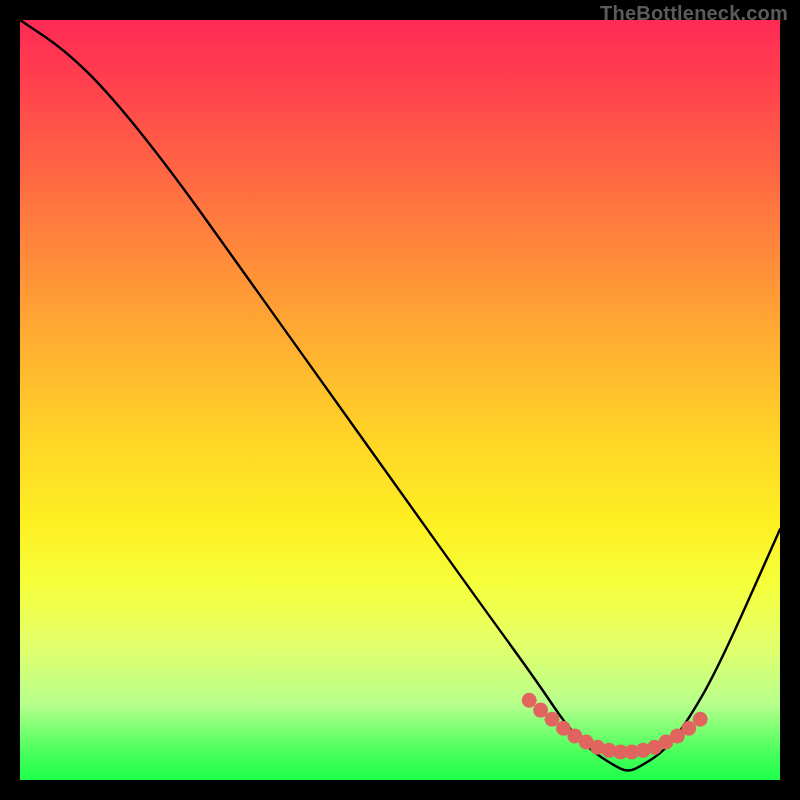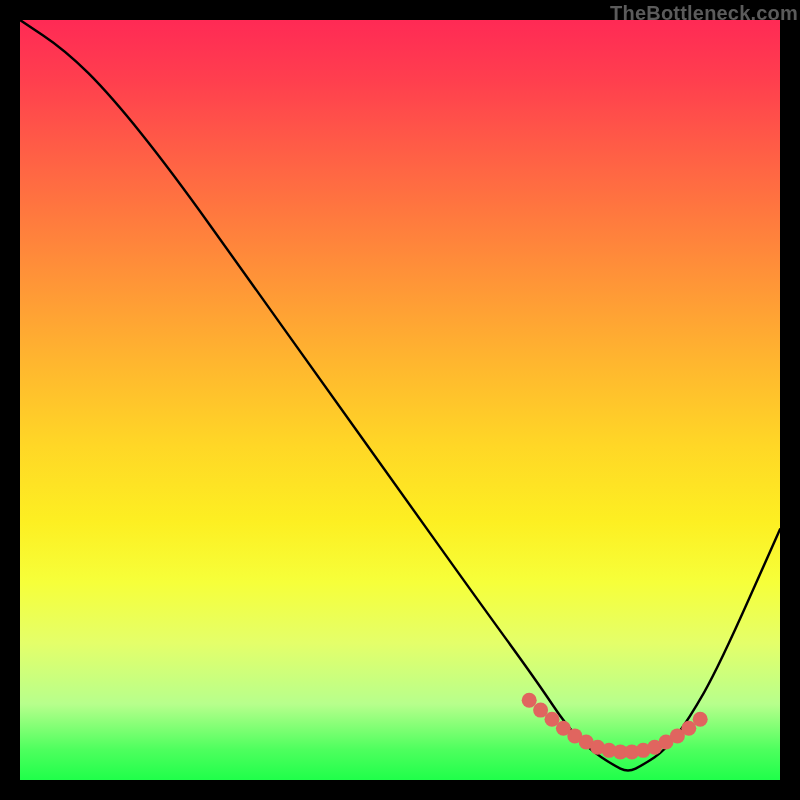--- a/index.html
+++ b/index.html
@@ -45,21 +45,21 @@
       #1fff4a 100%
     );
   }
   .svg-layer {
     position: absolute;
     inset: 0;
   }
   .watermark {
     position: absolute;
     top: 2px;
-    right: 2px;
+    right: 12px;
     color: #5b5b5b;
     font-size: 20px;
     font-weight: 600;
     letter-spacing: 0.2px;
     user-select: none;
   }
 </style>
 </head>
 <body>
 

